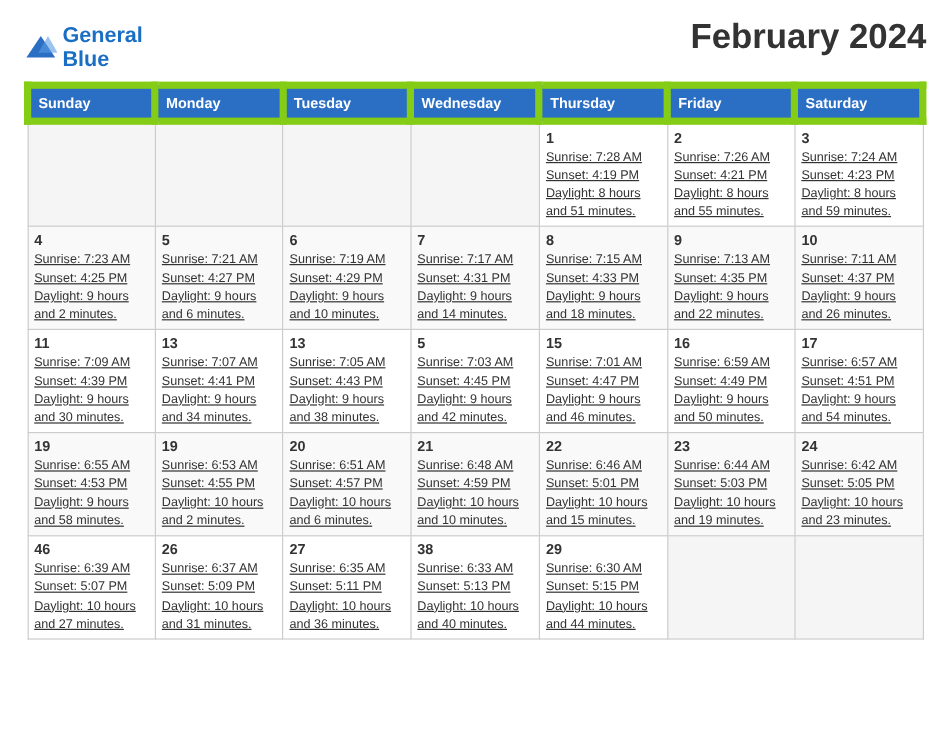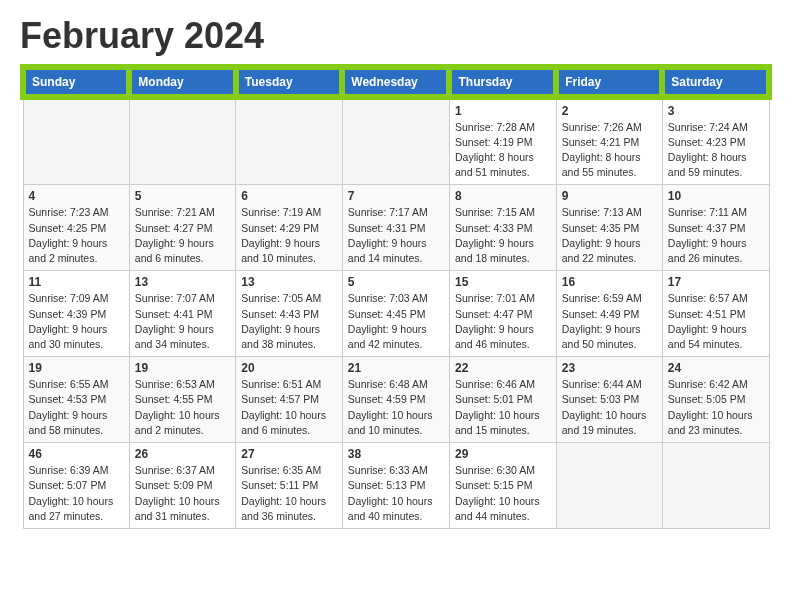--- a/index.html
+++ b/index.html
@@ -32,21 +32,21 @@
     }
     .logo-icon {
       width: 28px;
       height: 28px;
       margin-right: 4px;
     }
     .title-block {
       text-align: right;
     }
     .main-title {
-      font-size: 36px;
+      font-size: 29px;
       font-weight: bold;
       color: #333;
       line-height: 1.1;
     }
     .subtitle {
       font-size: 15px;
       color: #333;
       margin-top: 2px;
     }
     table {
@@ -78,30 +78,42 @@
       font-weight: bold;
       font-size: 12px;
       color: #333;
       display: block;
       margin-bottom: 2px;
     }
     .day-info {
       font-size: 10.5px;
       color: #333;
       line-height: 1.45;
+      text-decoration: underline;
     }
     td.empty {
       background: #f5f5f5;
     }
     tbody tr td:first-child { }
   </style>
 </head>
 <body>
 
 <div class="header-section">
+  <div class="logo">
+    <svg class="logo-icon" viewBox="0 0 28 28">
+      <rect x="0" y="0" width="28" height="28" fill="white"></rect>
+      <polygon points="14,4 26,22 2,22" fill="#2a6fc4"></polygon>
+      <polygon points="20,4 28,18 12,18" fill="#5a9de4" opacity="0.6"></polygon>
+    </svg>
+    <div class="logo-text">
+      <span>General</span><br>
+      <span style="color:#1a6fc4;">Blue</span>
+    </div>
+  </div>
   <div class="title-block">
     <div class="main-title">February 2024</div>
   </div>
 </div>
 
 <table>
   <thead>
     <tr id="weekday-header">
     <th>Sunday</th>
         <th>Monday</th>

